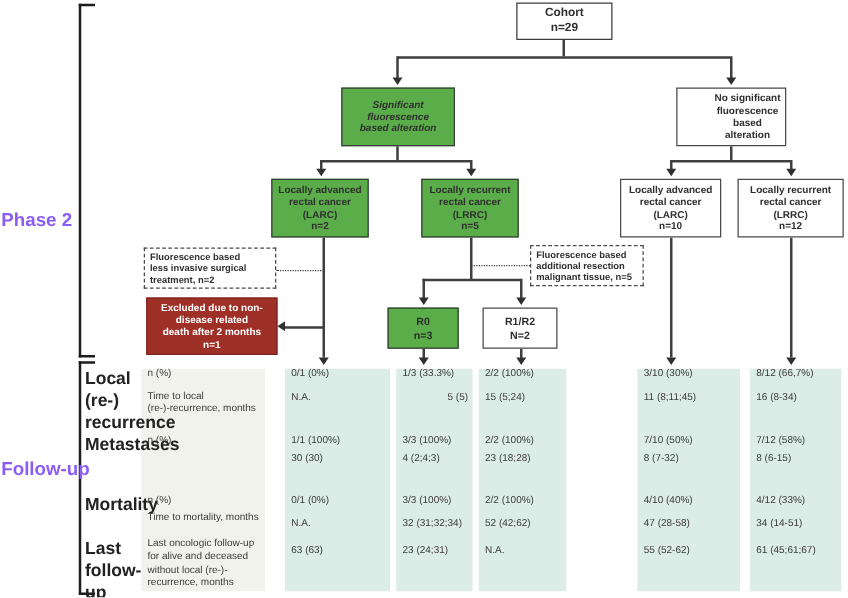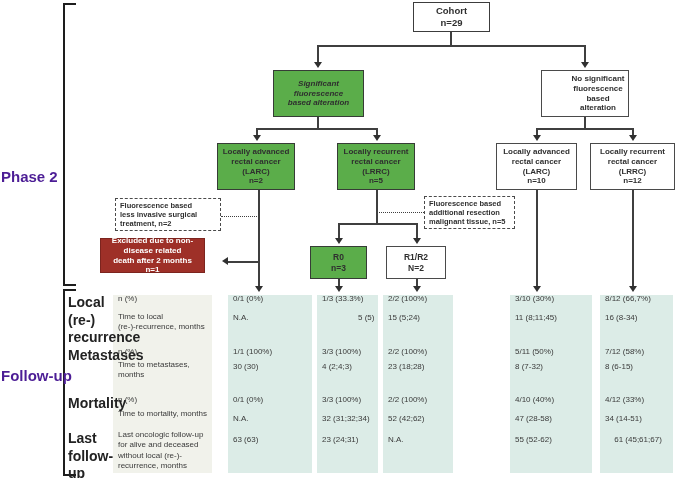--- a/index.html
+++ b/index.html
@@ -18,21 +18,21 @@
     padding:3px 4px;font-size:7.5px;}
   .vline{position:absolute;width:1.5px;background:#3f3f3f;}
   .hline{position:absolute;height:1.5px;background:#3f3f3f;}
   .dotline{position:absolute;height:0;border-top:1.6px dotted #3f3f3f;}
   .arr-d{position:absolute;width:0;height:0;border-left:4px solid transparent;
     border-right:4px solid transparent;border-top:6.5px solid #303030;}
   .arr-l{position:absolute;width:0;height:0;border-top:4px solid transparent;
     border-bottom:4px solid transparent;border-right:6.5px solid #303030;}
   .bracket-v{position:absolute;width:1.8px;background:#1d1d1d;}
   .bracket-h{position:absolute;height:1.8px;background:#1d1d1d;}
-  .phase-label{position:absolute;font-weight:bold;font-size:15px;color:#4c1d95;}
+  .phase-label{position:absolute;font-weight:bold;font-size:15px;color:#8b5cf6;}
   .panel{position:absolute;}
   .panel.beige{background:#f1f2eb;}
   .panel.teal{background:#dcece7;}
   .cat{position:absolute;font-weight:bold;font-size:14px;white-space:pre-line;
     line-height:1.25;color:#222;}
   .desc{position:absolute;font-size:8px;white-space:pre-line;line-height:1.3;color:#3a3a3a;}
   .cell{position:absolute;font-size:8px;white-space:pre-line;line-height:1.25;color:#3a3a3a;}
 </style>
 </head>
 <body>
@@ -122,21 +122,21 @@
 
   <div class="node" style="left:590px;top:143px;width:85px;height:47px;">Locally recurrent
 rectal cancer
 (LRRC)
 n=12</div>
 
   <div class="node dashed" style="left:115px;top:198px;width:106px;height:33px;">Fluorescence based
 less invasive surgical
 treatment, n=2</div>
 
-  <div class="node red" style="left:100px;top:238px;width:105px;height:35px;">Excluded due to non-
+  <div class="node red" style="left:117px;top:238px;width:105px;height:46px;">Excluded due to non-
 disease related
 death after 2 months
 n=1</div>
 
   <div class="node dashed" style="left:424px;top:196px;width:91px;height:33px;">Fluorescence based
 additional resection
 malignant tissue, n=5</div>
 
   <div class="node green" style="left:310px;top:246px;width:57px;height:33px;font-size:8.5px;">R0
 n=3</div>
@@ -155,22 +155,20 @@
 recurrence</div>
   <div class="cat" style="left:68px;top:347px;width:46px;">Metastases</div>
   <div class="cat" style="left:68px;top:395px;width:46px;">Mortality</div>
   <div class="cat" style="left:68px;top:430px;width:46px;">Last follow-
 up</div>
 
   <div class="desc" style="left:118px;top:294px;width:92px;">n (%)</div>
   <div class="desc" style="left:118px;top:312px;width:92px;">Time to local
 (re-)-recurrence, months</div>
   <div class="desc" style="left:118px;top:347px;width:92px;">n (%)</div>
-  <div class="desc" style="left:118px;top:360px;width:92px;">Time to metastases,
-months</div>
   <div class="desc" style="left:118px;top:395px;width:92px;">n (%)</div>
   <div class="desc" style="left:118px;top:409px;width:94px;">Time to mortality, months</div>
   <div class="desc" style="left:118px;top:430px;width:94px;">Last oncologic follow-up
 for alive and deceased
 without local (re-)-
 recurrence, months</div>
 
   <div class="cell" style="left:233px;top:294px;width:76px;">0/1 (0%)</div>
   <div class="cell" style="left:322px;top:294px;width:55px;">1/3 (33.3%)</div>
   <div class="cell" style="left:388px;top:294px;width:63px;">2/2 (100%)</div>
@@ -179,21 +177,21 @@
 
   <div class="cell" style="left:233px;top:313px;width:76px;">N.A.</div>
   <div class="cell" style="left:322px;top:313px;width:73px;padding-left:36px;">5 (5)</div>
   <div class="cell" style="left:388px;top:313px;width:63px;">15 (5;24)</div>
   <div class="cell" style="left:515px;top:313px;width:75px;">11 (8;11;45)</div>
   <div class="cell" style="left:605px;top:313px;width:66px;">16 (8-34)</div>
 
   <div class="cell" style="left:233px;top:347px;width:76px;">1/1 (100%)</div>
   <div class="cell" style="left:322px;top:347px;width:55px;">3/3 (100%)</div>
   <div class="cell" style="left:388px;top:347px;width:63px;">2/2 (100%)</div>
-  <div class="cell" style="left:515px;top:347px;width:75px;">5/11 (50%)</div>
+  <div class="cell" style="left:515px;top:347px;width:75px;">7/10 (50%)</div>
   <div class="cell" style="left:605px;top:347px;width:66px;">7/12 (58%)</div>
 
   <div class="cell" style="left:233px;top:362px;width:76px;">30 (30)</div>
   <div class="cell" style="left:322px;top:362px;width:55px;">4 (2;4;3)</div>
   <div class="cell" style="left:388px;top:362px;width:63px;">23 (18;28)</div>
   <div class="cell" style="left:515px;top:362px;width:75px;">8 (7-32)</div>
   <div class="cell" style="left:605px;top:362px;width:66px;">8 (6-15)</div>
 
   <div class="cell" style="left:233px;top:395px;width:76px;">0/1 (0%)</div>
   <div class="cell" style="left:322px;top:395px;width:55px;">3/3 (100%)</div>
@@ -204,15 +202,15 @@
   <div class="cell" style="left:233px;top:414px;width:76px;">N.A.</div>
   <div class="cell" style="left:322px;top:414px;width:55px;">32 (31;32;34)</div>
   <div class="cell" style="left:388px;top:414px;width:63px;">52 (42;62)</div>
   <div class="cell" style="left:515px;top:414px;width:75px;">47 (28-58)</div>
   <div class="cell" style="left:605px;top:414px;width:66px;">34 (14-51)</div>
 
   <div class="cell" style="left:233px;top:435px;width:76px;">63 (63)</div>
   <div class="cell" style="left:322px;top:435px;width:55px;">23 (24;31)</div>
   <div class="cell" style="left:388px;top:435px;width:63px;">N.A.</div>
   <div class="cell" style="left:515px;top:435px;width:75px;">55 (52-62)</div>
-  <div class="cell" style="left:605px;top:435px;width:66px;text-align:center;">61 (45;61;67)</div>
+  <div class="cell" style="left:605px;top:435px;width:66px;">61 (45;61;67)</div>
 
 </div>
 
 </body></html>

